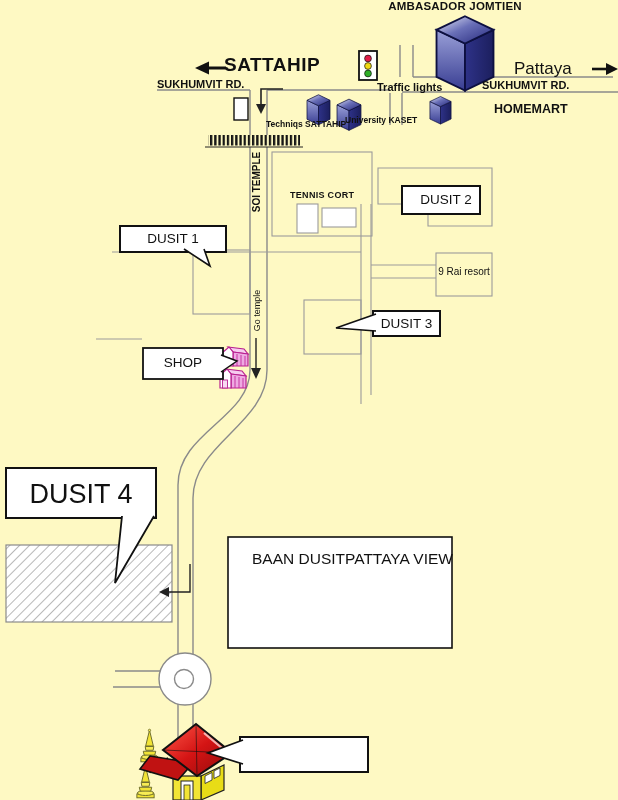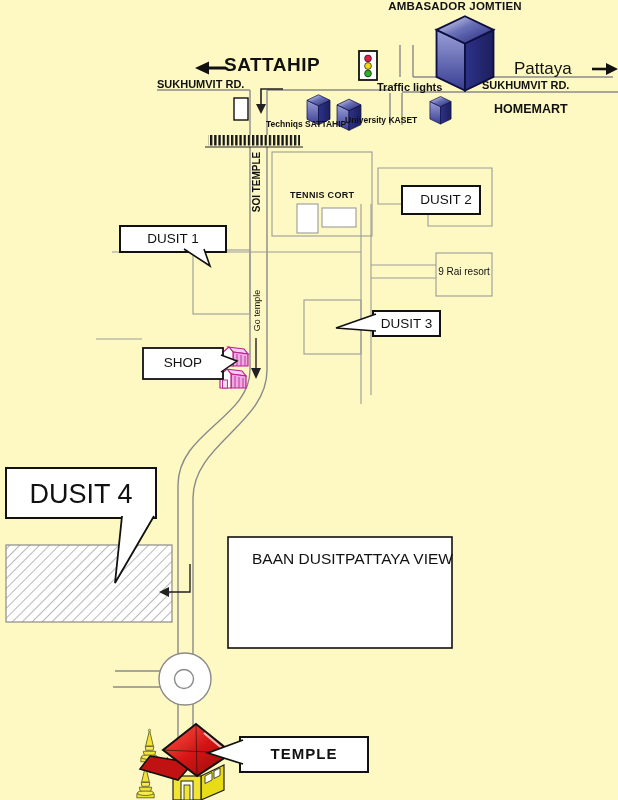--- a/index.html
+++ b/index.html
@@ -216,15 +216,14 @@
 <div class="lbl b vtext ctr" style="left:226px;top:176px;width:64px;height:12px;font-size:10px;">SOI TEMPLE</div>
 <div class="lbl b t-ten" style="left:290px;top:191px;">TENNIS CORT</div>
 <div class="lbl t-dus ctr" style="left:402px;top:193px;width:88px;">DUSIT 2</div>
 <div class="lbl t-dus ctr" style="left:120px;top:232px;width:106px;">DUSIT 1</div>
 <div class="lbl t-9rai ctr" style="left:436px;top:267px;width:56px;">9 Rai resort</div>
 <div class="lbl t-dus ctr" style="left:373px;top:317px;width:67px;">DUSIT 3</div>
 <div class="lbl vtext ctr t-go" style="left:232px;top:305px;width:52px;height:11px;">Go temple</div>
 <div class="lbl t-dus ctr" style="left:143px;top:356px;width:80px;">SHOP</div>
 <div class="lbl t-d4 ctr" style="left:6px;top:480px;width:150px;">DUSIT 4</div>
 <div class="lbl t-baan ctr" style="left:228px;top:551px;width:184px;margin-left:24px;">BAAN DUSITPATTAYA VIEW</div>
-<div class="lbl b t-temp ctr" style="left:240px;top:746px;width:128px;">TEMPLE</div>
 
 </div>
 
 </body></html>

